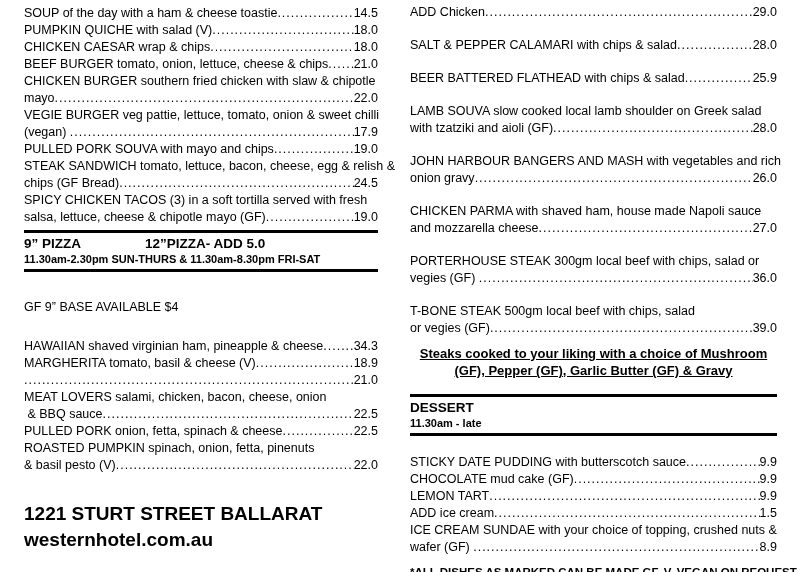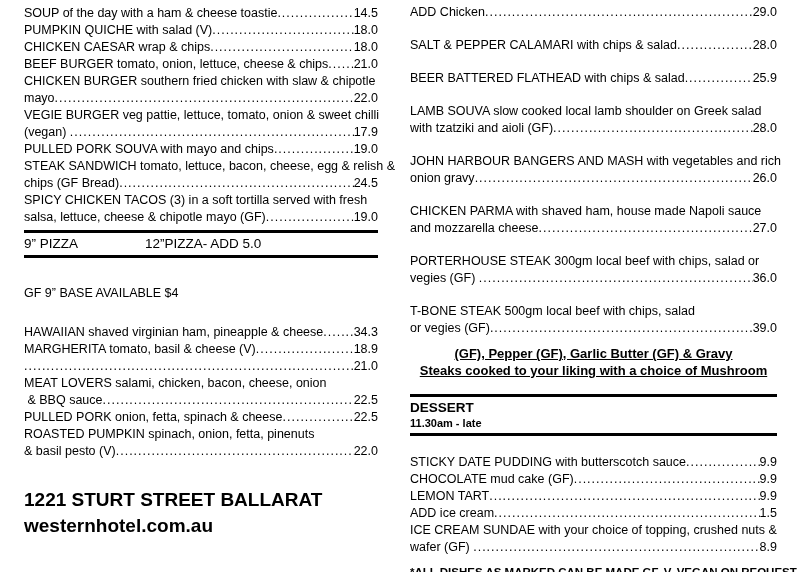--- a/index.html
+++ b/index.html
@@ -16,21 +16,21 @@
   .line .dots { flex:1 1 auto; overflow:hidden; white-space:nowrap;
     letter-spacing:1px; min-width:6px; }
   .line .dots::after { content:"................................................................................................................................................................................................"; }
   .line .price { white-space:nowrap; }
   .line.gap { margin-top:16px;justify-content:space-between; }
 
   
   .section-header { border-top:3px solid #000; border-bottom:3px solid #000;
     padding:2px 0 3px 0; }
   .pizza-header { margin-top:4px; }
-  .h1-row { display:flex; font-weight:normal; font-size:13.5px; line-height:17px; }
+  .h1-row { display:flex; font-weight:bold; font-size:13.5px; line-height:17px; }
   .h1-row .h1-left { width:121px; flex:0 0 auto; }
   .header-hours { font-weight:bold; font-size:11px; line-height:14px; }
 
   .gf-note { margin-top:27px; font-size:12.5px; line-height:17px; }
   .pizza-list { margin-top:22px; }
 
   .footer { margin-top:27px; font-weight:bold; font-size:19px; }
   .footer .line { line-height:26px; font-size:19px; }
 
   .steak-note { margin-top:8px; }
@@ -125,20 +125,21 @@
         <span class="dots"></span>
         <span class="price">19.0</span>
       </div>
     </div>
 
   <div class="section-header pizza-header">
     <div class="h1-row">
       <span class="h1-left">9” PIZZA</span>
       <span class="h1-right">12”PIZZA- ADD 5.0</span>
     </div>
+    <div class="header-hours">11.30am-2.30pm SUN-THURS &amp; 11.30am-8.30pm FRI-SAT</div>
   </div>
 
   <div class="gf-note">GF 9” BASE AVAILABLE $4</div>
 
   <div class="menu-lines pizza-list">
 
       <div class="line">
         <span class="txt">HAWAIIAN shaved virginian ham, pineapple &amp; cheese</span>
         <span class="dots"></span>
         <span class="price">34.3</span>
@@ -275,27 +276,27 @@
       <div class="line">
         <span class="txt">or vegies (GF)</span>
         <span class="dots"></span>
         <span class="price">39.0</span>
       </div>
     </div>
 
   <div class="steak-note">
 
       <div class="line noprice">
-        <span class="txt">(GF), Pepper (GF), Garlic Butter (GF) &amp; Gravy</span>
+        <span class="txt">Steaks cooked to your liking with a choice of Mushroom</span>
         
         
       </div>
 
       <div class="line noprice">
-        <span class="txt">Steaks cooked to your liking with a choice of Mushroom</span>
+        <span class="txt">(GF), Pepper (GF), Garlic Butter (GF) &amp; Gravy</span>
         
         
       </div>
     </div>
 
   <div class="section-header dessert-header">
     <div class="dessert-title">DESSERT</div>
     <div class="header-hours">11.30am - late</div>
   </div>
 

